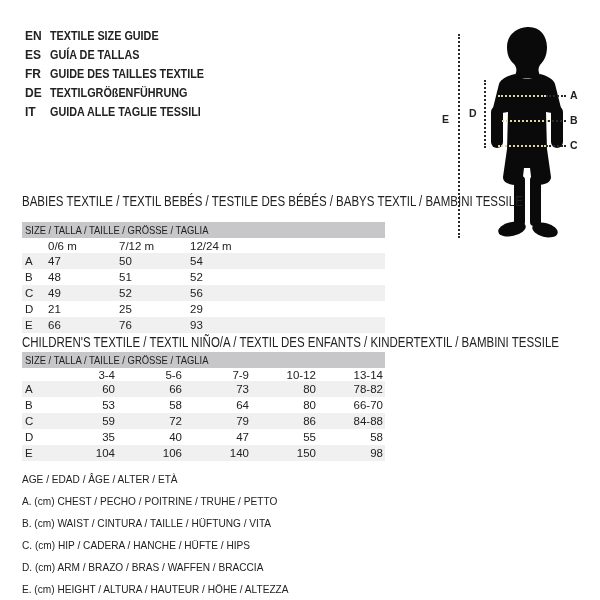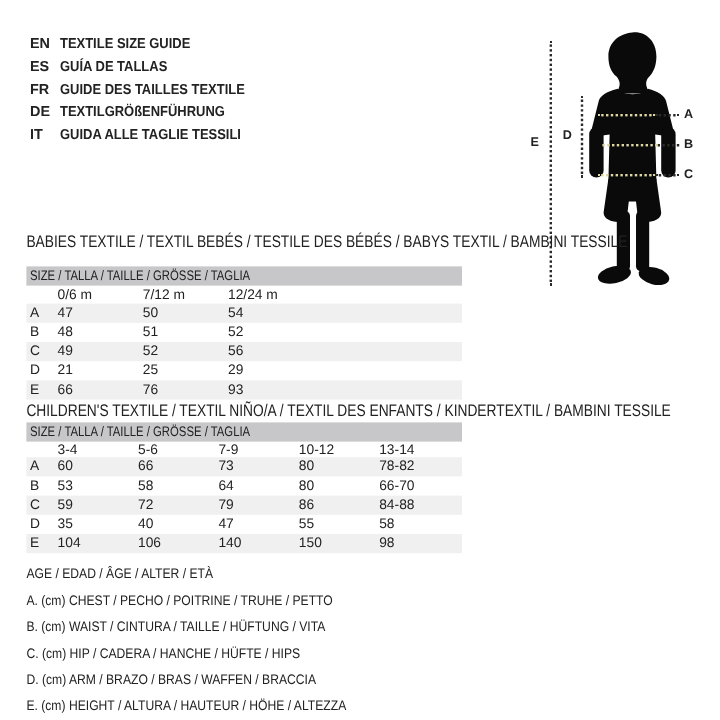--- a/index.html
+++ b/index.html
@@ -32,21 +32,21 @@
   .section-title { font-size:14px; line-height:14px; white-space:nowrap; }
 
   
   .size-table { width:363px; font-size:11.5px; }
   .size-bar { height:16px; background:#c7c7c9; display:flex; align-items:center; padding-left:3px; }
   .t-row { display:flex; align-items:center; height:16px; }
   .t-row.subhead { height:15px; }
   .t-row.alt { background:#f0f0f0; }
   .cell-label { flex:0 0 26px; padding-left:3px; }
   .babies-table .cell { flex:0 0 71px; }
-  .children-table .cell { flex:0 0 67px; text-align:left; }
+  .children-table .cell { flex:0 0 67px; text-align:right; }
 
   
   .legend { top:473px; left:22px; font-size:11.5px; }
   .legend-line { height:22px; display:flex; align-items:flex-start; }
 </style>
 </head>
 <body>
 
 <div class="abs lang-list">
   <div class="lang-row">

